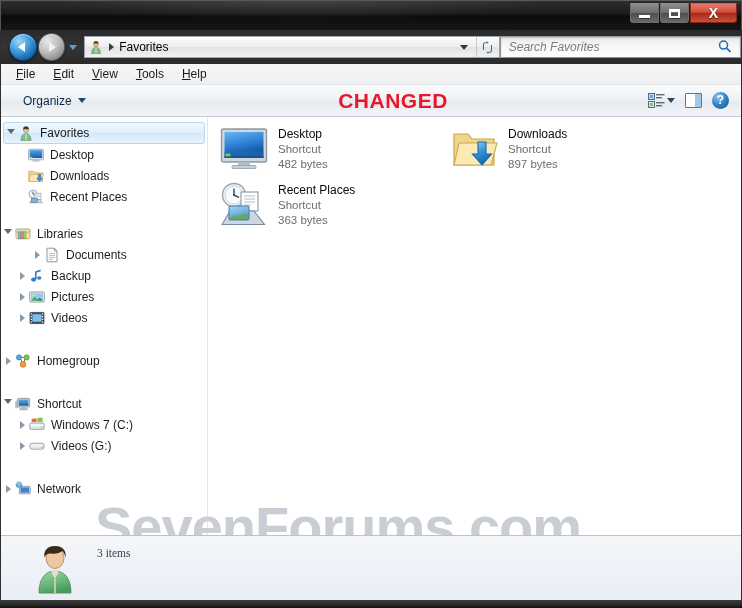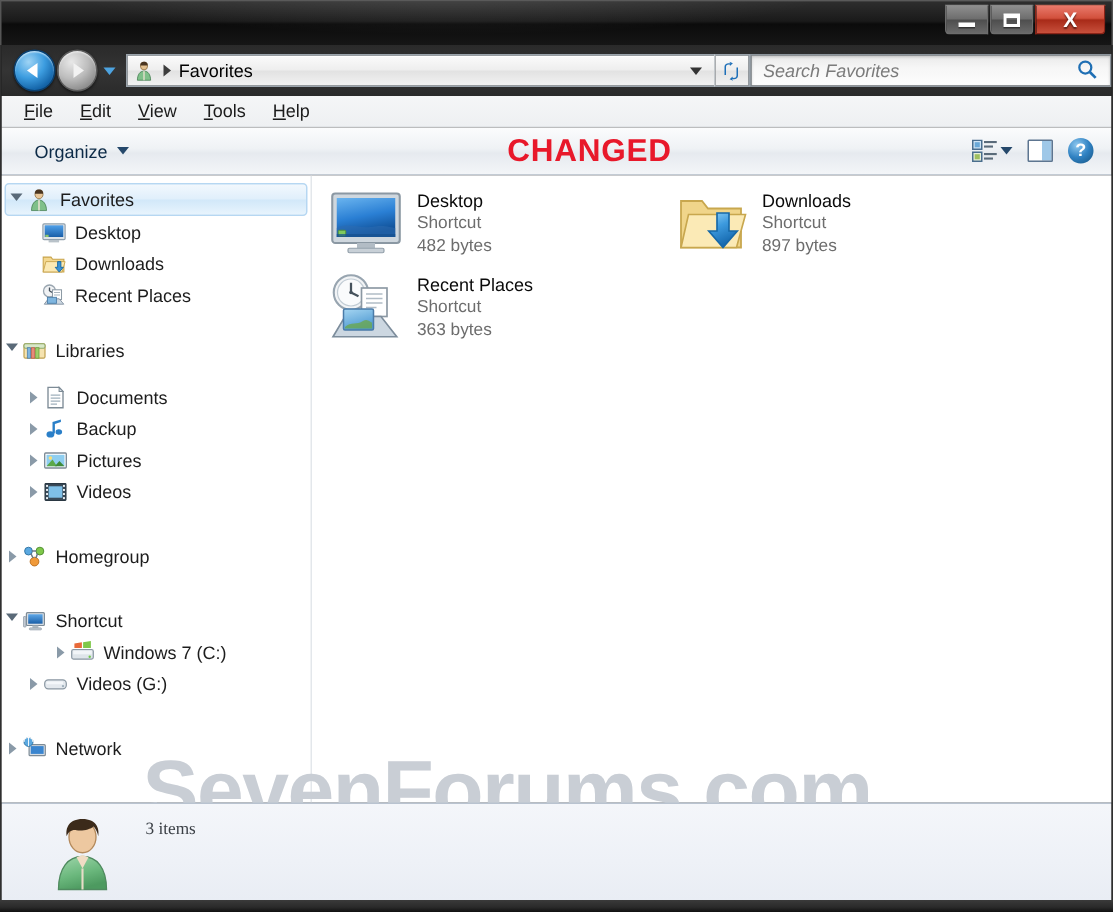--- a/index.html
+++ b/index.html
@@ -555,21 +555,21 @@
             <rect x="1" y="3.2" width="14" height="9.6" rx="1" fill="#f5e3b0" stroke="#bfa050" stroke-width="0.8"></rect>
             <rect x="1" y="3.2" width="14" height="3" rx="1" fill="#d8e8c8" stroke="#8faa6a" stroke-width="0.7"></rect>
             <rect x="3.2" y="5.8" width="2.2" height="7" fill="#7fb6e0" stroke="#4a7da8" stroke-width="0.5"></rect>
             <rect x="6" y="5.8" width="2.2" height="7" fill="#e88a7a" stroke="#b85a4a" stroke-width="0.5"></rect>
             <rect x="8.8" y="5.8" width="2.2" height="7" fill="#9fcf6a" stroke="#6a9a3a" stroke-width="0.5"></rect>
           </svg>
         </div>
         <span class="navlabel">Libraries</span>
       </div>
 
-      <div class="navrow" style="padding-left:14px;margin-top:10px;">
+      <div class="navrow" style="padding-left:29px;">
         <div class="expander">
             <div class="tri"></div>
           </div>
         <div class="navicon">
           <svg width="16" height="16" viewBox="0 0 16 16">
             <path d="M3 1.2 L10.4 1.2 L13 4 L13 14.8 L3 14.8 Z" fill="#fff" stroke="#7d8b96" stroke-width="0.9"></path>
             <path d="M10.4 1.2 L10.4 4 L13 4 Z" fill="#d8e0e6" stroke="#7d8b96" stroke-width="0.7"></path>
             <line x1="4.8" y1="6.4" x2="11.2" y2="6.4" stroke="#9fb0bc" stroke-width="0.8"></line>
             <line x1="4.8" y1="8.4" x2="11.2" y2="8.4" stroke="#9fb0bc" stroke-width="0.8"></line>
             <line x1="4.8" y1="10.4" x2="11.2" y2="10.4" stroke="#9fb0bc" stroke-width="0.8"></line>
@@ -668,21 +668,21 @@
             </linearGradient>
               </defs>
             <rect x="6.6" y="11" width="4" height="1.6" fill="#b0bac2"></rect>
             <rect x="4.6" y="12.6" width="8" height="1.3" rx="0.4" fill="#c4ccd4" stroke="#8d9aa5" stroke-width="0.5"></rect>
             <rect x="0.7" y="5" width="1.6" height="7" rx="0.3" fill="#c4ccd4" stroke="#8d9aa5" stroke-width="0.5"></rect>
           </svg>
         </div>
         <span class="navlabel">Shortcut</span>
       </div>
 
-      <div class="navrow" style="padding-left:32px;">
+      <div class="navrow" style="padding-left:14px;">
         <div class="expander">
             <div class="tri"></div>
           </div>
         <div class="navicon">
           <svg width="16" height="16" viewBox="0 0 16 16">
             <rect x="0.8" y="6" width="14.4" height="6.4" rx="1.2" fill="#dfe5ea" stroke="#8a97a2" stroke-width="0.8"></rect>
             <rect x="1.8" y="7" width="12.4" height="2.2" fill="#f2f5f8"></rect>
             <circle cx="12.8" cy="10.8" r="0.8" fill="#6fc94a"></circle>
             <path d="M2.6 2 L7.6 1.2 L7.6 5 L2.6 5 Z" fill="#e86a3a"></path>
             <path d="M8.4 1.1 L13.6 0.4 L13.6 5 L8.4 5 Z" fill="#7fc84a"></path>

